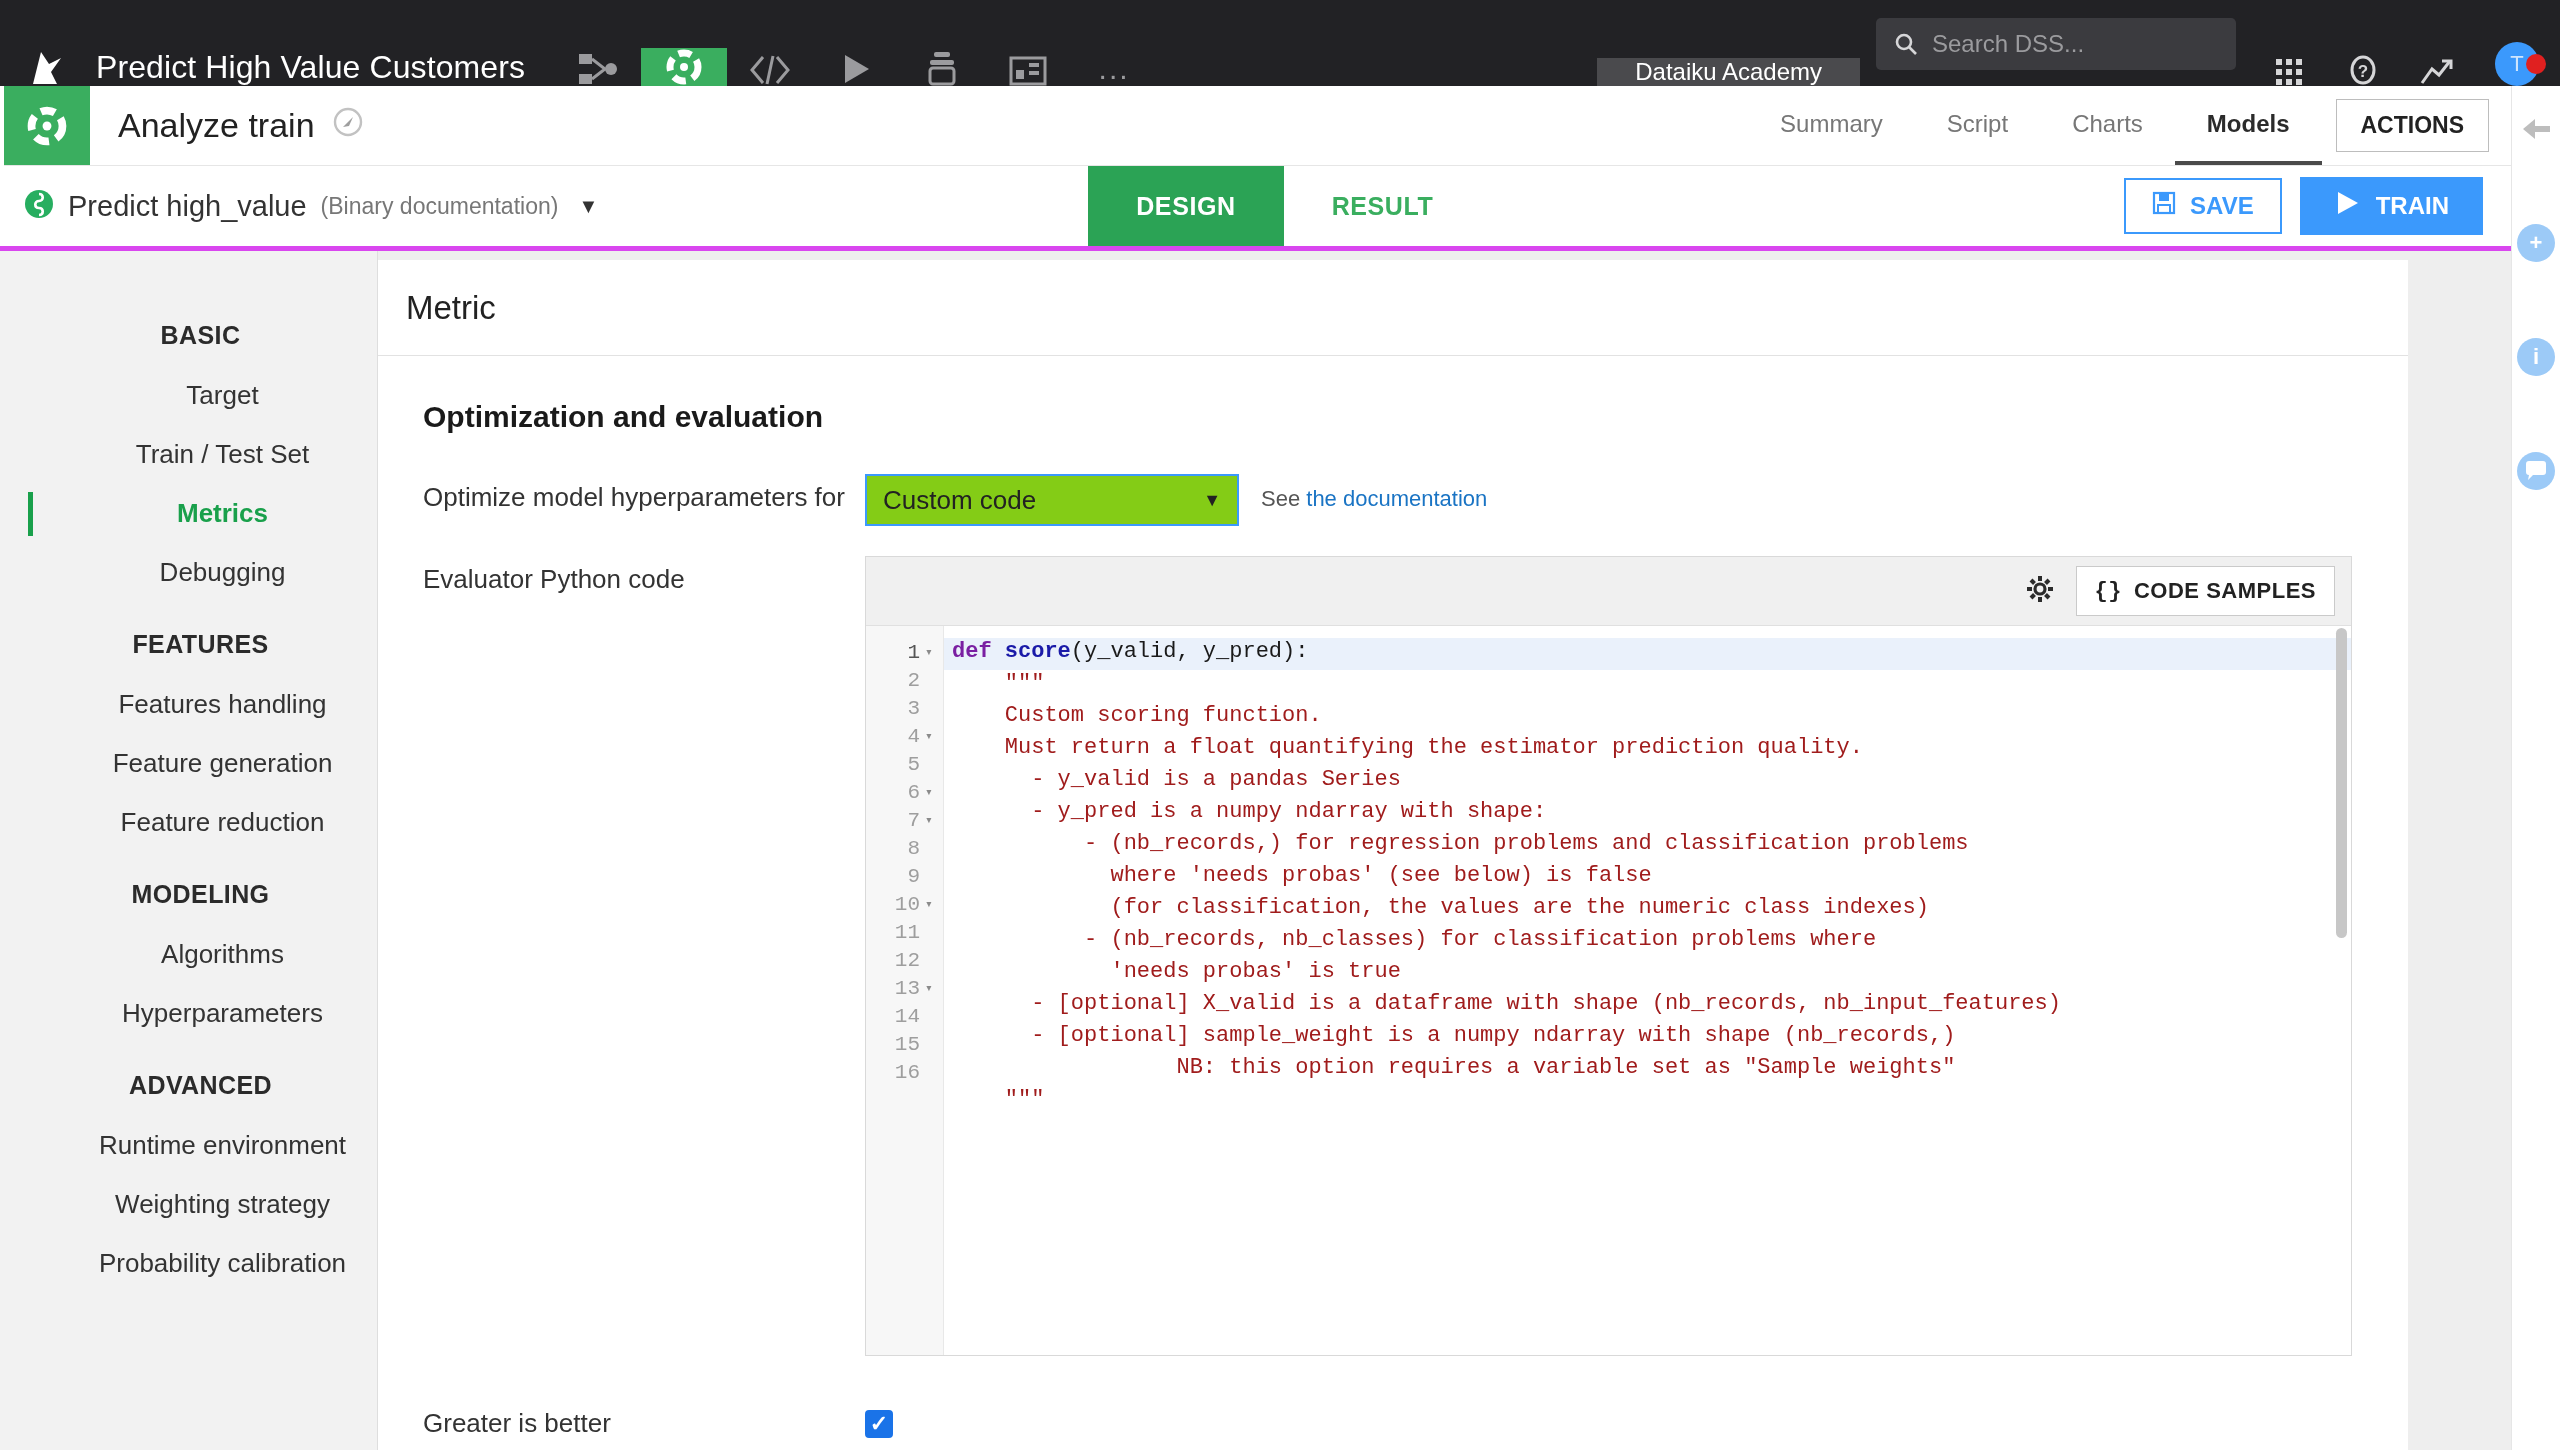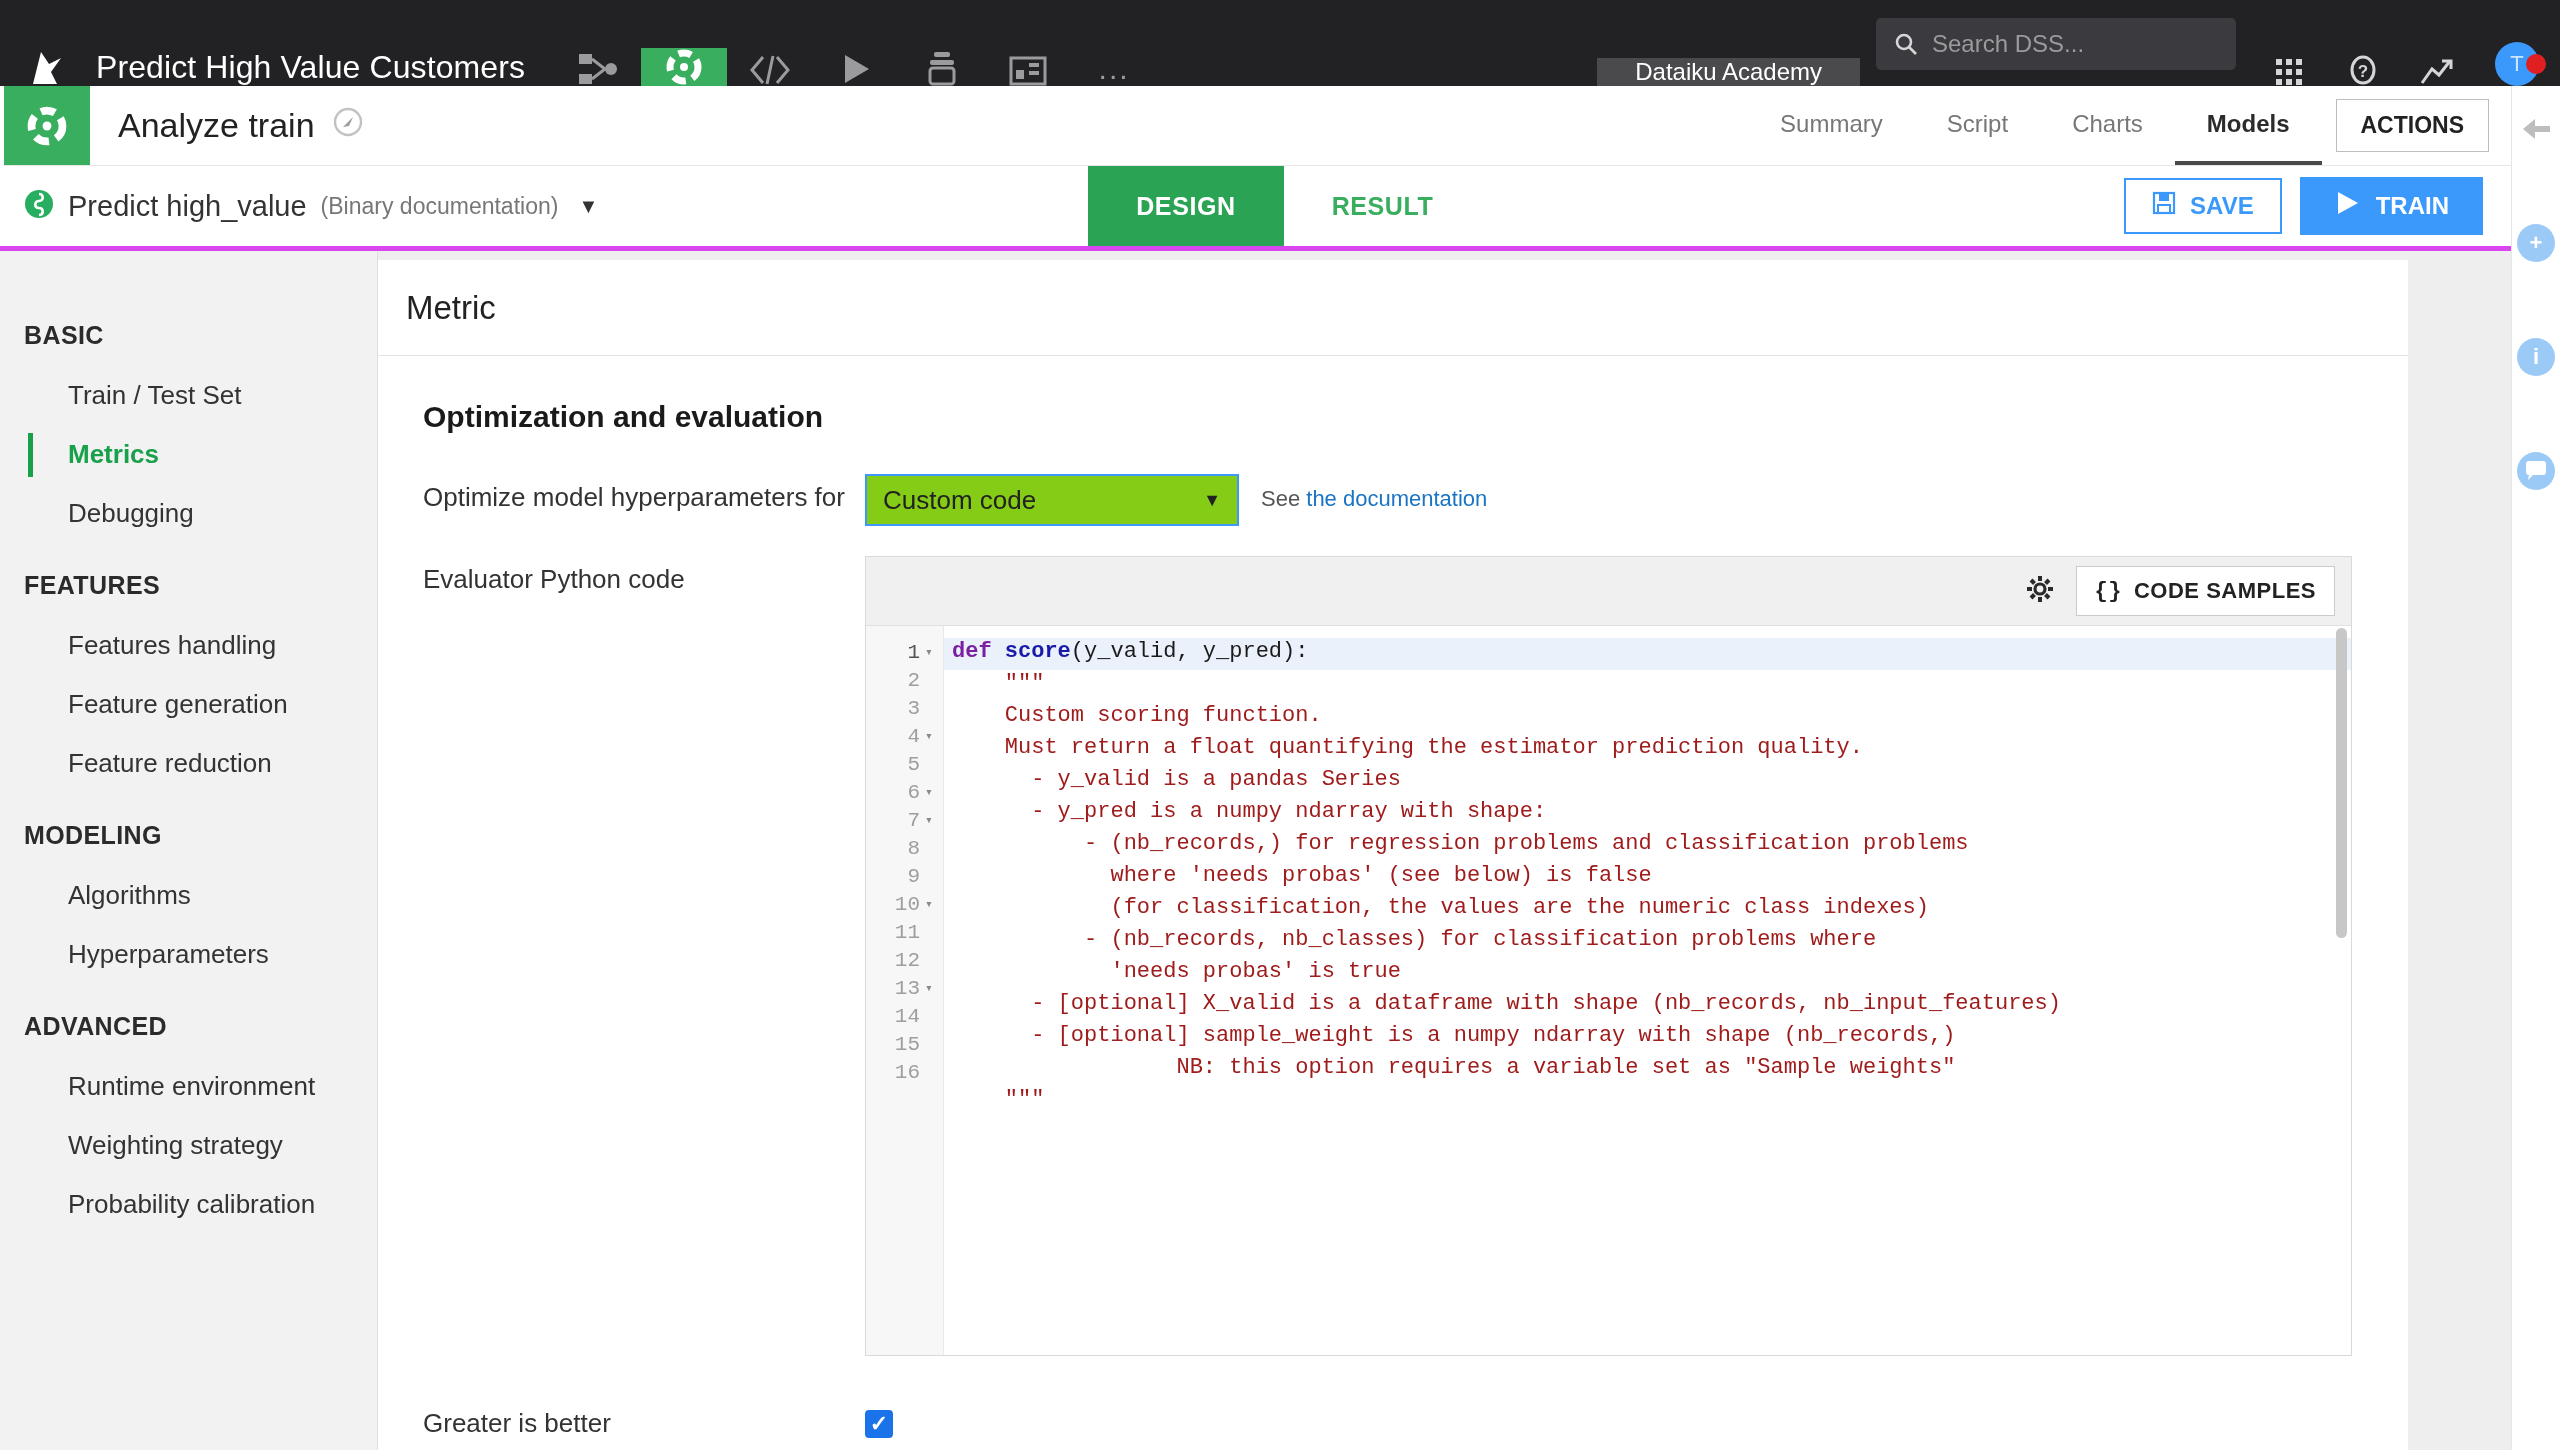--- a/index.html
+++ b/index.html
@@ -129,20 +129,21 @@
     width: 38px; height: 38px; border-radius: 50%; background: #9ccaf7;
     display: flex; align-items: center; justify-content: center;
     color: #fff; font-size: 22px; font-weight: bold; cursor: pointer;
   }
 
   
   .sidebar {
     position: absolute; top: 251px; left: 0; width: 378px; height: 1199px;
     background: #f2f2f2; border-right: 1px solid #dedede;
     padding-top: 42px;
+    text-align: center;
   }
   .sb-group {
     font-size: 25px; font-weight: bold; color: #2b2b2b;
     padding: 28px 0 16px 24px; letter-spacing: 0.4px;
   }
   .sb-item {
     font-size: 26px; color: #333; padding: 14px 0 14px 68px;
     cursor: pointer; position: relative;
   }
   .sb-item.active { color: #19a04b; font-weight: bold; }
@@ -423,20 +424,21 @@
   <div class="rr-circle" style="margin-top:30px;">i</div>
   <div class="rr-circle" style="margin-top:30px;">
     <svg width="22" height="20" viewBox="0 0 22 20">
       <path d="M1 3 A3 3 0 0 1 4 0 L18 0 A3 3 0 0 1 21 3 L21 11 A3 3 0 0 1 18 14 L8 14 L3 19 L4 14 A3 3 0 0 1 1 11 Z" fill="#ffffff"></path>
     </svg>
   </div>
 </div>
 
 <div class="sidebar">
   <div class="sb-group">BASIC</div>
+  <div class="sb-item">Target</div>
   <div class="sb-item">Train / Test Set</div>
   <div class="sb-item active">Metrics</div>
   <div class="sb-item">Debugging</div>
 
   <div class="sb-group">FEATURES</div>
   <div class="sb-item">Features handling</div>
   <div class="sb-item">Feature generation</div>
   <div class="sb-item">Feature reduction</div>
 
   <div class="sb-group">MODELING</div>

